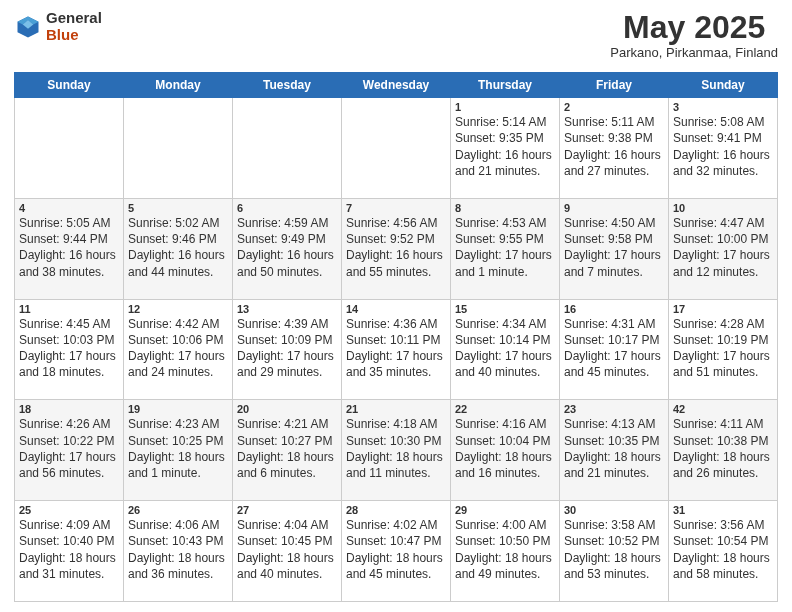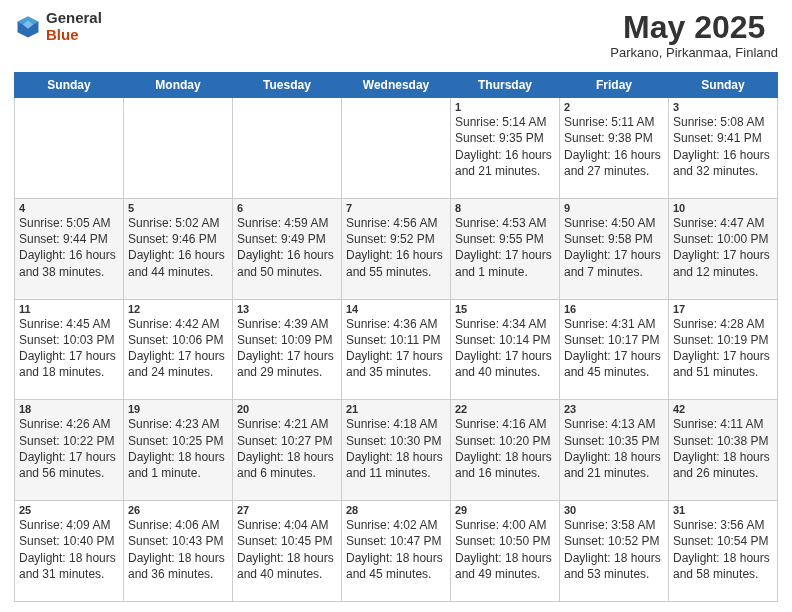--- a/index.html
+++ b/index.html
@@ -294,21 +294,21 @@
           <td>
             <span class="day-number">21</span>
             <div class="day-info">Sunrise: 4:18 AM
 Sunset: 10:30 PM
 Daylight: 18 hours
 and 11 minutes.</div>
           </td>
           <td>
             <span class="day-number">22</span>
             <div class="day-info">Sunrise: 4:16 AM
-Sunset: 10:20 PM
+Sunset: 10:04 PM
 Daylight: 18 hours
 and 16 minutes.</div>
           </td>
           <td>
             <span class="day-number">23</span>
             <div class="day-info">Sunrise: 4:13 AM
 Sunset: 10:35 PM
 Daylight: 18 hours
 and 21 minutes.</div>
           </td>

